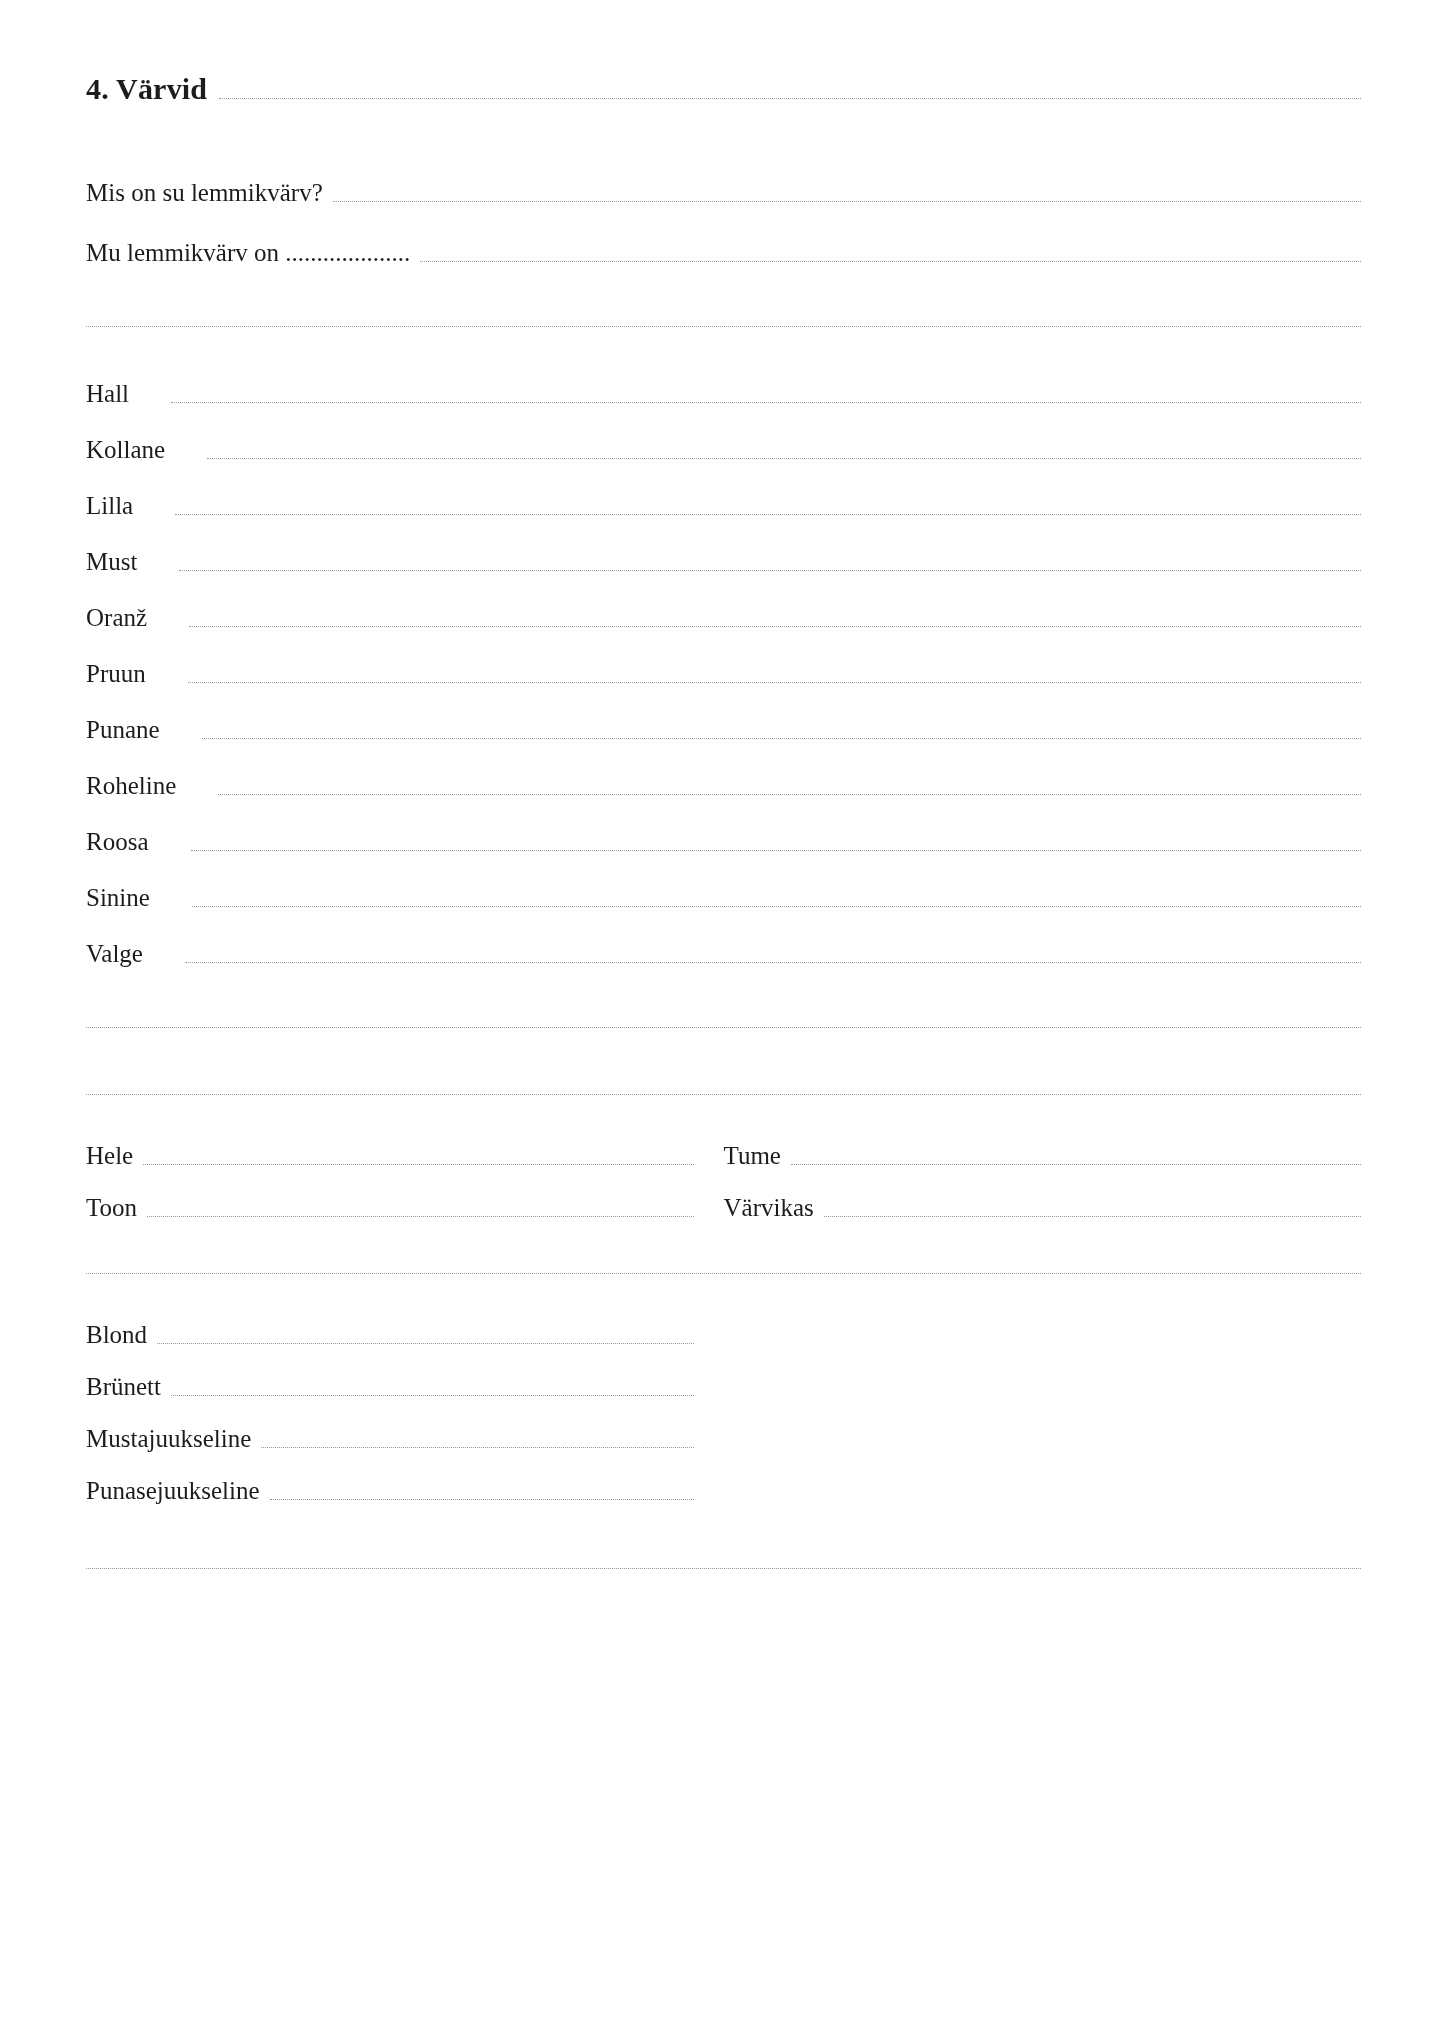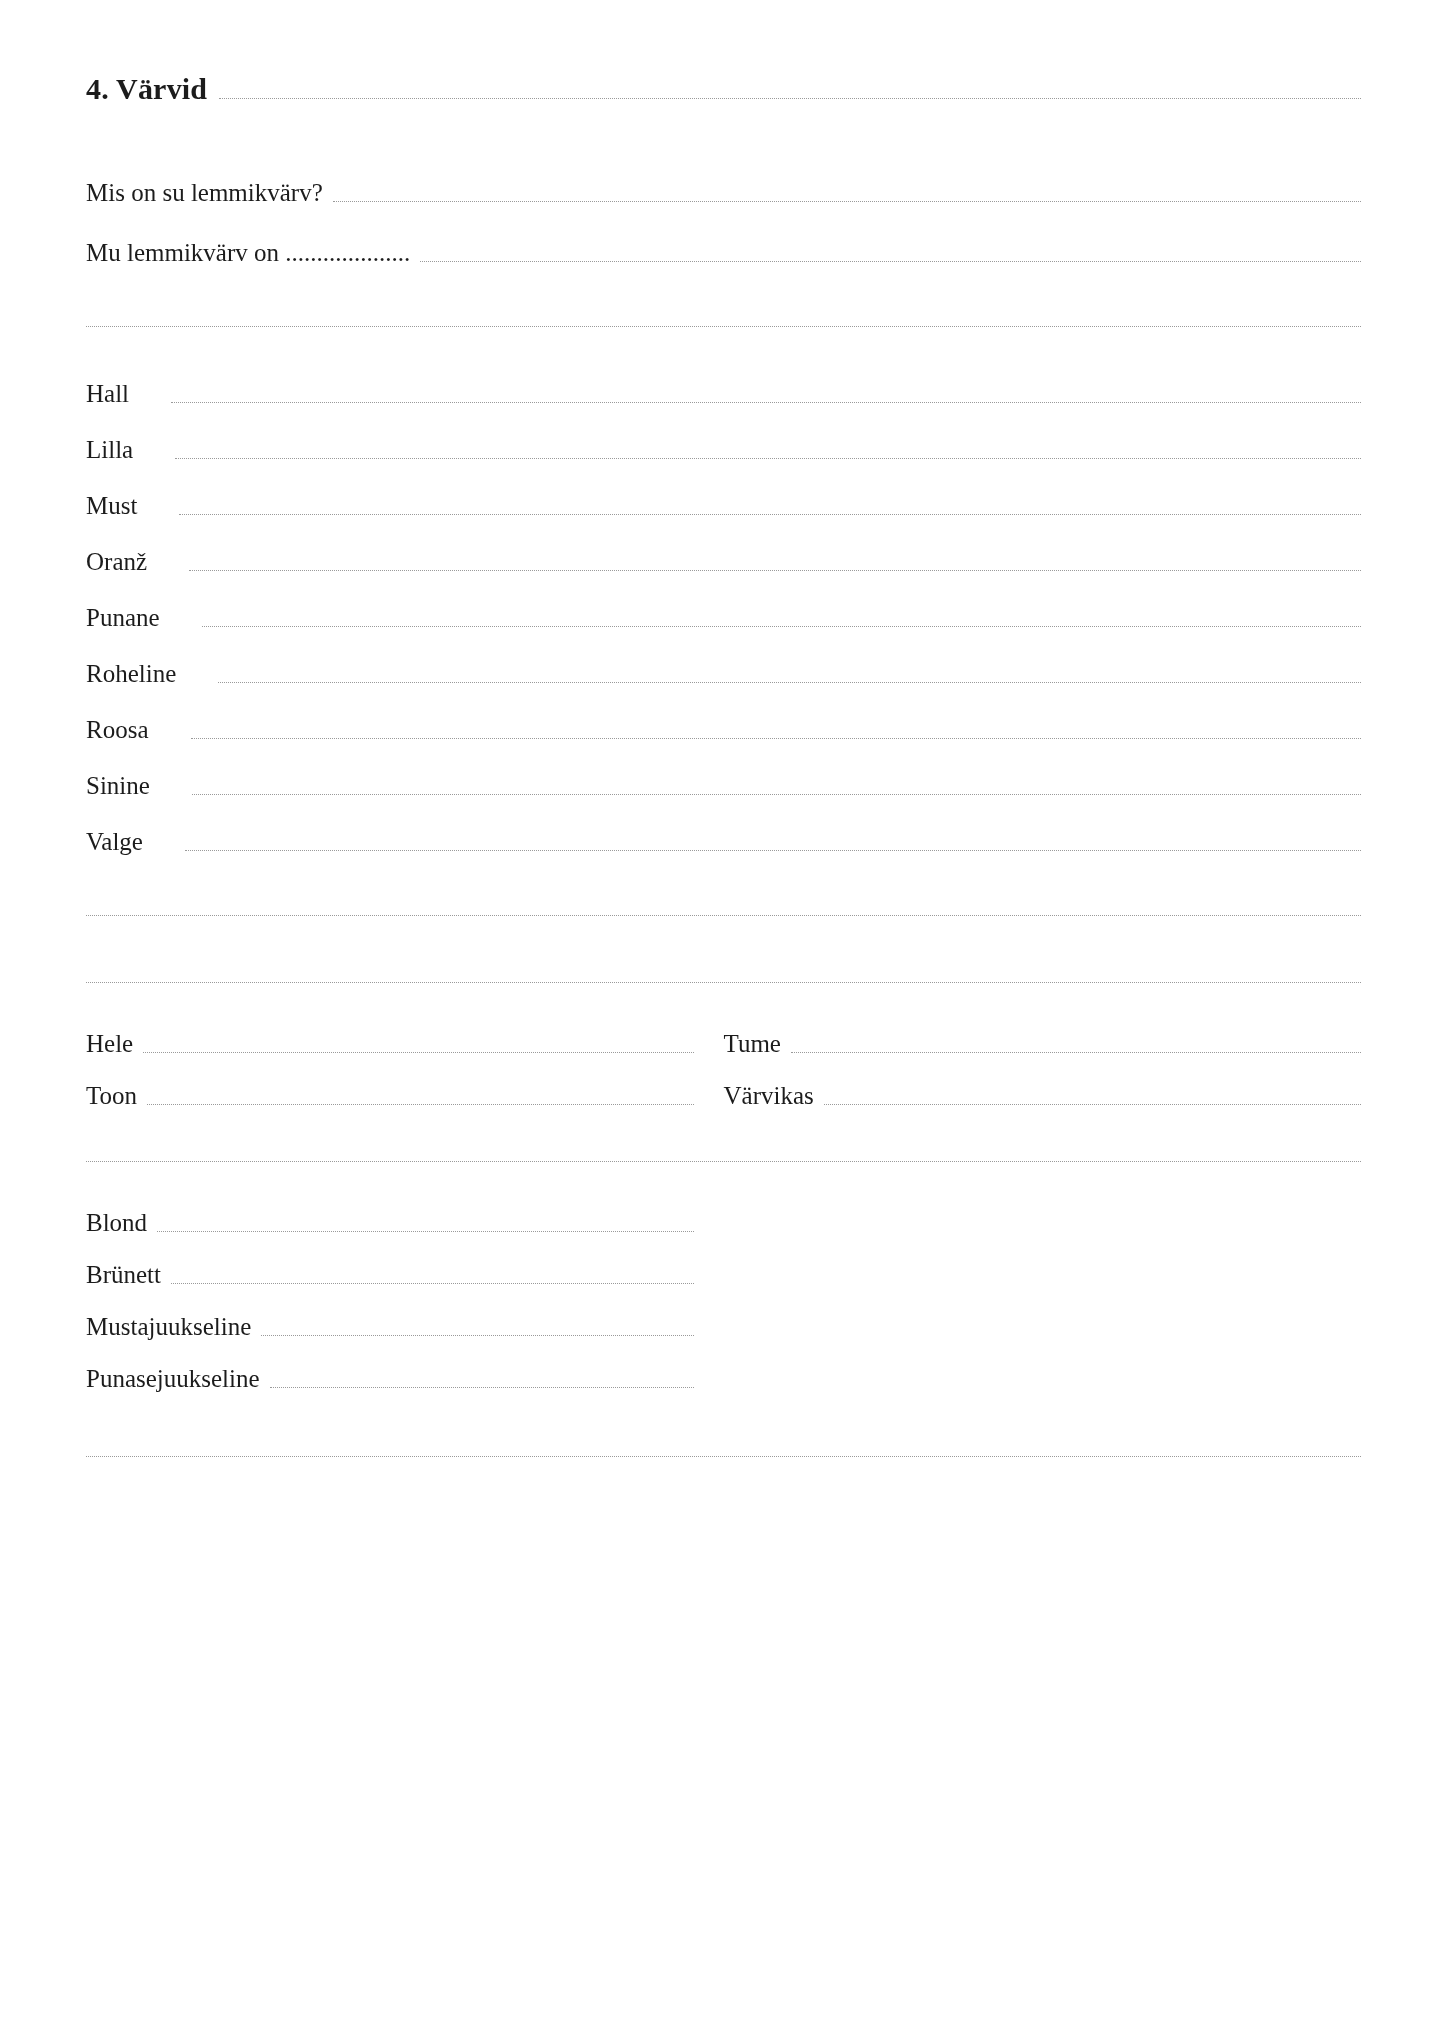--- a/index.html
+++ b/index.html
@@ -134,29 +134,37 @@
     <div class="fullrule"></div>
 
     <div style="height:52px"></div>
 
     <div>
       <div class="row list-row">
         <div class="label">Hall</div>
         <div class="dots"></div>
       </div>
       <div class="row list-row">
+        <div class="label">Kollane</div>
+        <div class="dots"></div>
+      </div>
+      <div class="row list-row">
         <div class="label">Lilla</div>
         <div class="dots"></div>
       </div>
       <div class="row list-row">
         <div class="label">Must</div>
         <div class="dots"></div>
       </div>
       <div class="row list-row">
         <div class="label">Oranž</div>
+        <div class="dots"></div>
+      </div>
+      <div class="row list-row">
+        <div class="label">Pruun</div>
         <div class="dots"></div>
       </div>
       <div class="row list-row">
         <div class="label">Punane</div>
         <div class="dots"></div>
       </div>
       <div class="row list-row">
         <div class="label">Roheline</div>
         <div class="dots"></div>
       </div>

